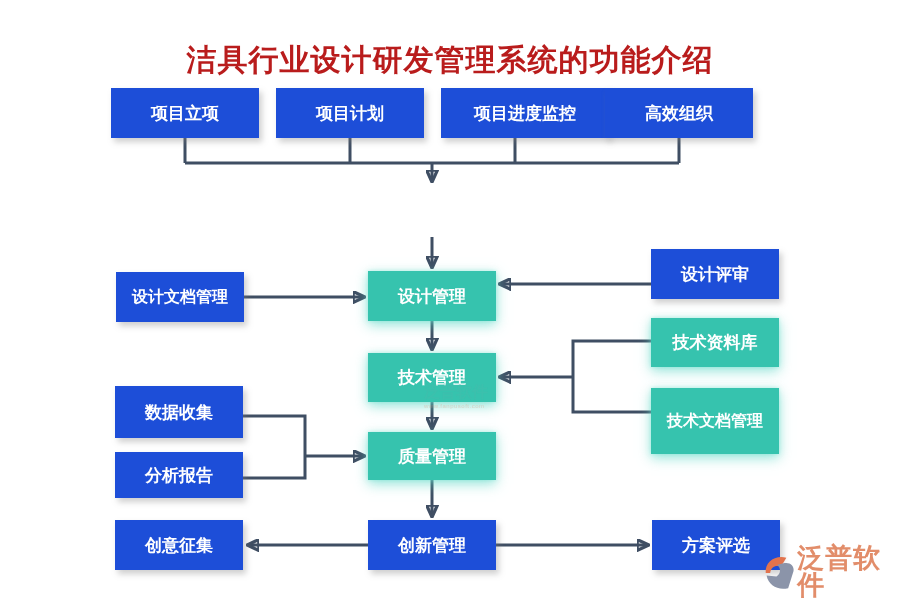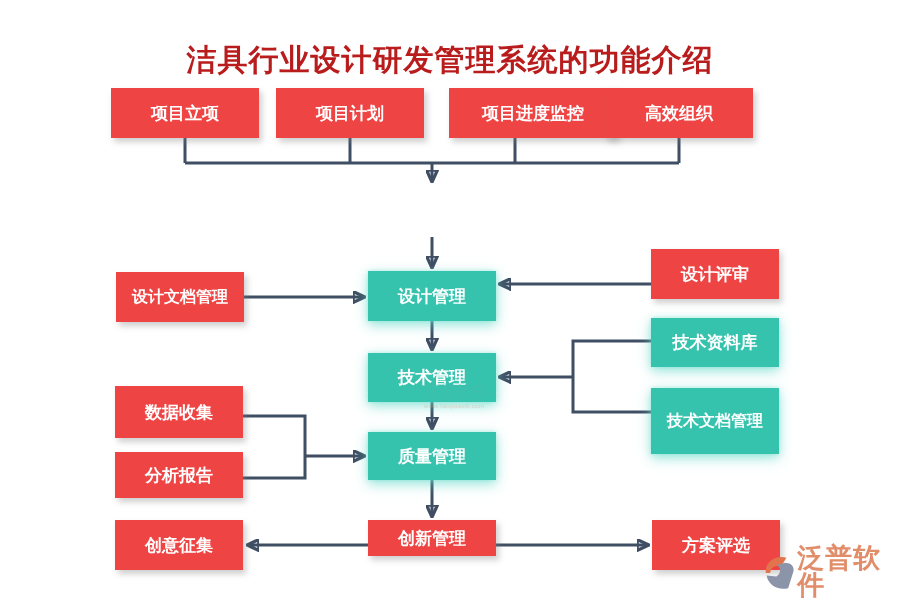--- a/index.html
+++ b/index.html
@@ -11,21 +11,21 @@
     position:absolute; left:0; right:0; top:40px; text-align:center;
     font-size:30px; font-weight:800; color:#b91c1c; letter-spacing:1px;
   }
   .connector-layer { position:absolute; left:0; top:0; width:900px; height:600px; }
   .connector-layer path { stroke:#3f4e63; stroke-width:3; fill:none; }
   .node {
     position:absolute; display:flex; align-items:center; justify-content:center;
     color:#ffffff; font-weight:bold; font-size:17px; text-align:center;
     white-space:nowrap; z-index:2;
   }
-  .node.gray { background:#ef4444; box-shadow:3px 4px 6px rgba(130,130,130,0.38); }
+  .node.gray { background:#1d4ed8; box-shadow:3px 4px 6px rgba(130,130,130,0.38); }
   .node.teal { background:#36c3ae; box-shadow:0 4px 12px rgba(92,216,199,0.65), 0 0 4px rgba(130,228,214,0.5); }
   .watermark {
     position:absolute; left:424px; top:382px; z-index:3; text-align:left;
     pointer-events:none;
   }
   .watermark .wm-text { font-size:16px; font-weight:bold; color:rgba(72,186,170,0.38); }
   .watermark .wm-sub { font-size:6px; color:rgba(226,150,120,0.35); letter-spacing:0.5px; }
   .logo { position:absolute; left:763px; top:545px; z-index:4; width:135px; }
   .logo-row { display:flex; align-items:center; }
   .logo-brand { font-size:27px; font-weight:bold; color:#e28d6a; letter-spacing:1px; line-height:1; margin-left:2px; }
@@ -54,27 +54,27 @@
     <path d="M432,402 V428" marker-end="url(#arrow)"></path>
     <path d="M243,416 H305 V478 H243"></path>
     <path d="M305,456 H364" marker-end="url(#arrow)"></path>
     <path d="M432,480 V516" marker-end="url(#arrow)"></path>
     <path d="M368,545 H248" marker-end="url(#arrow)"></path>
     <path d="M496,545 H648" marker-end="url(#arrow)"></path>
   </svg>
 
   <div class="node gray" style="left:111px; top:88px; width:148px; height:50px;">项目立项</div>
   <div class="node gray" style="left:276px; top:88px; width:148px; height:50px;">项目计划</div>
-  <div class="node gray" style="left:441px; top:88px; width:168px; height:50px;margin-left:8px;">项目进度监控</div>
+  <div class="node gray" style="left:441px; top:88px; width:168px; height:50px;">项目进度监控</div>
   <div class="node gray" style="left:605px; top:88px; width:148px; height:50px;">高效组织</div>
 
   <div class="node teal" style="left:368px; top:271px; width:128px; height:50px;">设计管理</div>
   <div class="node teal" style="left:368px; top:353px; width:128px; height:49px;">技术管理</div>
   <div class="node teal" style="left:368px; top:432px; width:128px; height:48px;">质量管理</div>
-  <div class="node gray" style="left:368px; top:520px; width:128px; height:36px;">创新管理</div>
+  <div class="node gray" style="left:368px; top:520px; width:128px; height:50px;">创新管理</div>
 
   <div class="node gray" style="left:116px; top:272px; width:128px; height:50px; font-size:16px;">设计文档管理</div>
   <div class="node gray" style="left:115px; top:386px; width:128px; height:52px;">数据收集</div>
   <div class="node gray" style="left:115px; top:452px; width:128px; height:46px;">分析报告</div>
   <div class="node gray" style="left:115px; top:520px; width:128px; height:50px;">创意征集</div>
 
   <div class="node gray" style="left:651px; top:249px; width:128px; height:50px;">设计评审</div>
   <div class="node teal" style="left:651px; top:318px; width:128px; height:49px;">技术资料库</div>
   <div class="node teal" style="left:651px; top:388px; width:128px; height:66px; font-size:16px;">技术文档管理</div>
   <div class="node gray" style="left:652px; top:520px; width:128px; height:50px;">方案评选</div>

